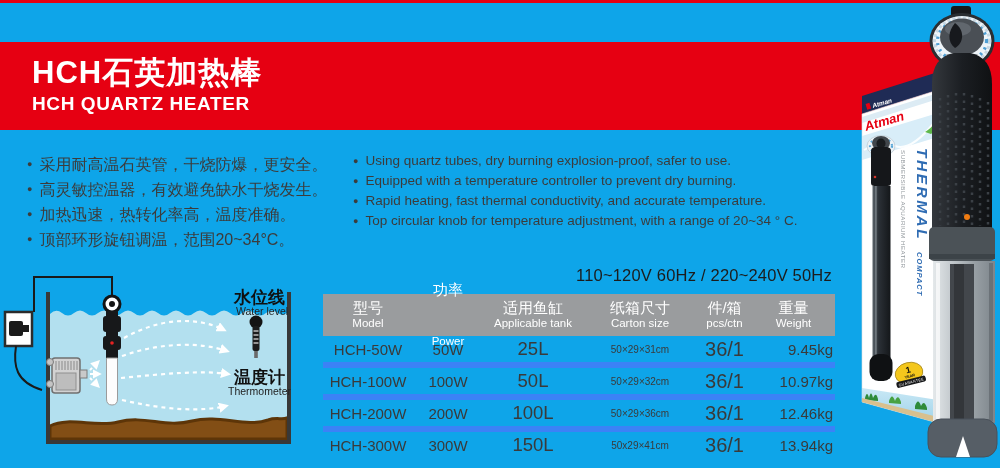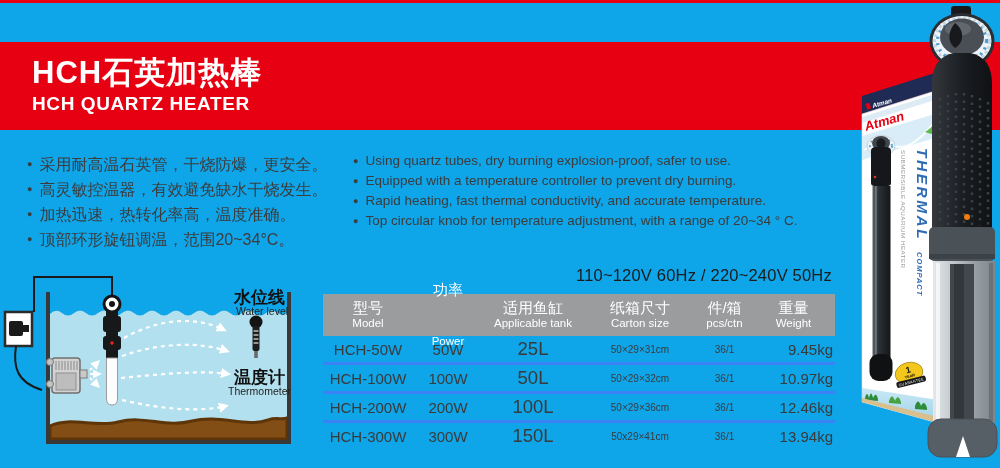--- a/index.html
+++ b/index.html
@@ -14,32 +14,32 @@
   ul.features li{display:flex;align-items:center;}
   .dot{font-size:9px;margin-right:7px;line-height:1;}
   .features.zh{left:27px;top:152px;font-size:16px;line-height:25px;color:#3c3c3c;}
   .features.en{left:353px;top:151px;font-size:13.5px;line-height:20px;color:#3c3c3c;}
   .voltage{position:absolute;left:576px;top:266px;font-size:16.5px;color:#1c1c1c;letter-spacing:.2px;}
   .spec{position:absolute;left:323px;top:294px;width:512px;}
   .spec-head{display:flex;background:#9a9c9e;color:#fff;height:42px;text-align:right;}
   .spec-head .cell{display:flex;flex-direction:column;justify-content:center;align-items:center;line-height:1.2;}
   .spec-head .zh{font-size:15px;}
   .spec-head .en{font-size:11.5px;}
-  .spec-row{display:flex;height:26px;align-items:center;border-bottom:3px solid #3b82f6;font-size:15px;color:#3a3a3a;}
+  .spec-row{display:flex;height:26px;align-items:center;border-bottom:6px solid #3b82f6;font-size:15px;color:#3a3a3a;}
   .spec-row:last-child{border-bottom:none;}
   .spec-head .cell:nth-child(1),.spec-row .cell:nth-child(1){width:90px;}
   .spec-head .cell:nth-child(2),.spec-row .cell:nth-child(2){width:70px;gap:36px;}
   .spec-head .cell:nth-child(3),.spec-row .cell:nth-child(3){width:100px;}
   .spec-head .cell:nth-child(4),.spec-row .cell:nth-child(4){width:114px;}
   .spec-head .cell:nth-child(5),.spec-row .cell:nth-child(5){width:55px;}
   .spec-head .cell:nth-child(6),.spec-row .cell:nth-child(6){width:83px;}
   .spec-row .cell{text-align:center;}
   .spec-row .cell:nth-child(3){font-size:18.5px;}
   .spec-row .cell:nth-child(4){font-size:10px;}
-  .spec-row .cell:nth-child(5){font-size:10px;text-align:center;}
+  .spec-row .cell:nth-child(5){font-size:20px;text-align:center;}
   .spec-row .cell:nth-child(6){text-align:right;box-sizing:border-box;padding-right:2px;}
   .diagram{position:absolute;left:0;top:258px;}
   .product{position:absolute;left:845px;top:0;}
 </style>
 </head>
 <body>
 
 <div class="page">
 
   <div class="topline"></div>

